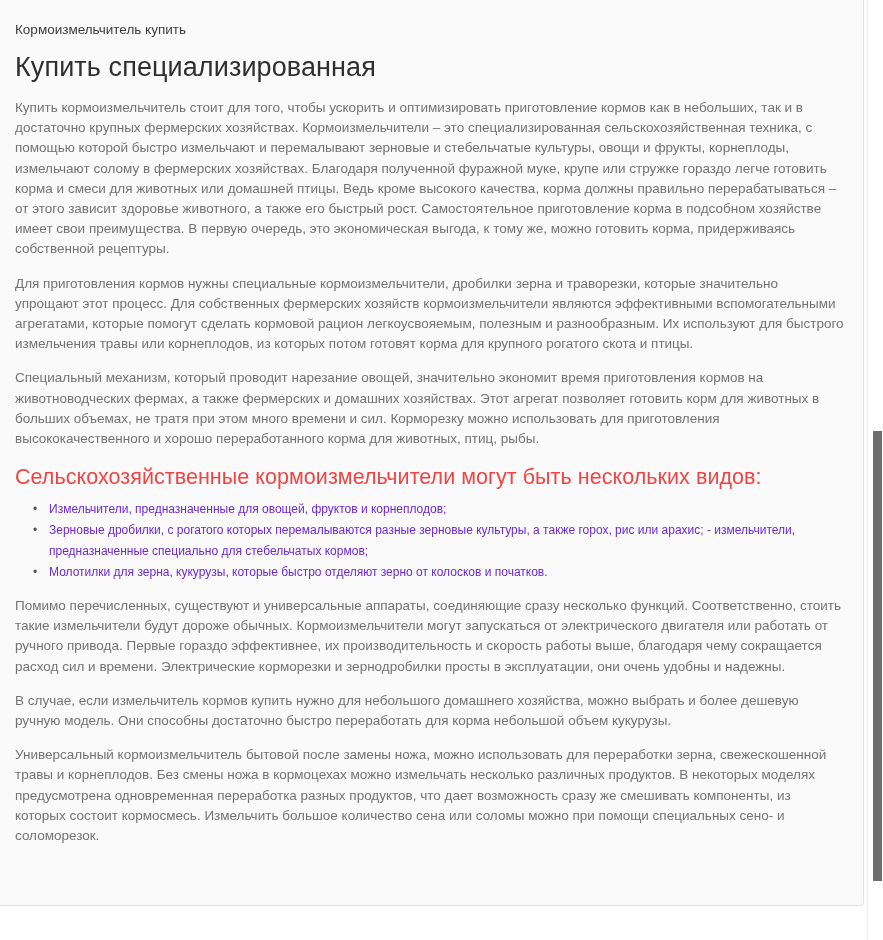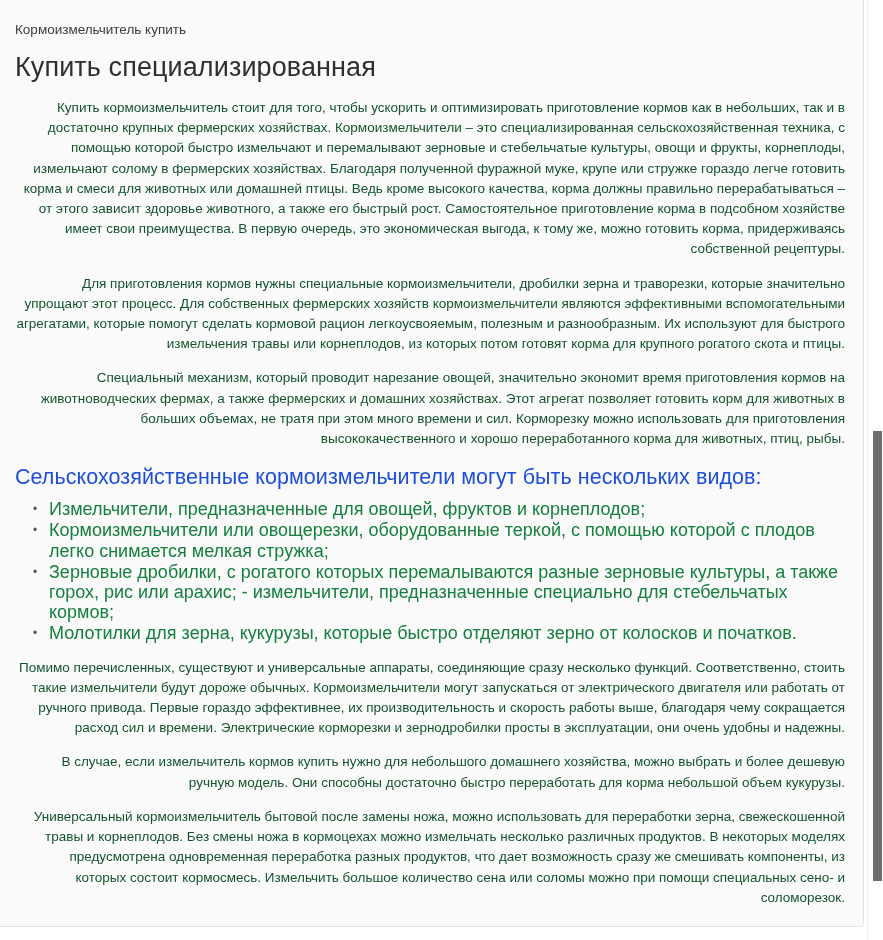--- a/index.html
+++ b/index.html
@@ -69,46 +69,46 @@
     color: #2f2f2f;
     margin: 12px 0 4px 0;
     padding: 0;
     letter-spacing: 0.1px;
   }
 
   h2.section-title {
     font-size: 21.5px;
     line-height: 28px;
     font-weight: normal;
-    color: #1d4ed8;
+    color: #ef4444;
     margin: 14px 0 5px 0;
     padding: 0;
     letter-spacing: 0.05px;
   }
 
   p.body-text {
     font-size: 13.5px;
     line-height: 20.2px;
-    color: #14532d;
+    color: #737373;
     margin: 14px 0 0 0;
     padding: 0;
     max-width: 851px;
-    text-align: right;
+    text-align: left;
   }
 
   ul.feature-list {
     margin: 8px 0 0 0;
     padding: 0 0 0 34px;
     list-style: none;
     max-width: 845px;
   }
   ul.feature-list li {
-    font-size: 18px;
+    font-size: 12px;
     line-height: 20.2px;
-    color: #15803d;
+    color: #6d28d9;
     position: relative;
     margin: 0 0 1px 0;
     padding: 0;
   }
   ul.feature-list li::before {
     content: "\2022";
     position: absolute;
     left: -16px;
     top: 0;
     color: #555555;
@@ -152,21 +152,20 @@
       <p class="body-text">Купить кормоизмельчитель стоит для того, чтобы ускорить и оптимизировать приготовление кормов как в небольших, так и в достаточно крупных фермерских хозяйствах. Кормоизмельчители – это специализированная сельскохозяйственная техника, с помощью которой быстро измельчают и перемалывают зерновые и стебельчатые культуры, овощи и фрукты, корнеплоды, измельчают солому в фермерских хозяйствах. Благодаря полученной фуражной муке, крупе или стружке гораздо легче готовить корма и смеси для животных или домашней птицы. Ведь кроме высокого качества, корма должны правильно перерабатываться – от этого зависит здоровье животного, а также его быстрый рост. Самостоятельное приготовление корма в подсобном хозяйстве имеет свои преимущества. В первую очередь, это экономическая выгода, к тому же, можно готовить корма, придерживаясь собственной рецептуры.</p>
 
       <p class="body-text">Для приготовления кормов нужны специальные кормоизмельчители, дробилки зерна и траворезки, которые значительно упрощают этот процесс. Для собственных фермерских хозяйств кормоизмельчители являются эффективными вспомогательными агрегатами, которые помогут сделать кормовой рацион легкоусвояемым, полезным и разнообразным. Их используют для быстрого измельчения травы или корнеплодов, из которых потом готовят корма для крупного рогатого скота и птицы.</p>
 
       <p class="body-text">Специальный механизм, который проводит нарезание овощей, значительно экономит время приготовления кормов на животноводческих фермах, а также фермерских и домашних хозяйствах. Этот агрегат позволяет готовить корм для животных в больших объемах, не тратя при этом много времени и сил. Корморезку можно использовать для приготовления высококачественного и хорошо переработанного корма для животных, птиц, рыбы.</p>
 
       <h2 class="section-title">Сельскохозяйственные кормоизмельчители могут быть нескольких видов:</h2>
 
       <ul class="feature-list">
         <li>Измельчители, предназначенные для овощей, фруктов и корнеплодов;</li>
-        <li>Кормоизмельчители или овощерезки, оборудованные теркой, с помощью которой с плодов легко снимается мелкая стружка;</li>
         <li>Зерновые дробилки, с рогатого которых перемалываются разные зерновые культуры, а также горох, рис или арахис; - измельчители, предназначенные специально для стебельчатых кормов;</li>
         <li>Молотилки для зерна, кукурузы, которые быстро отделяют зерно от колосков и початков.</li>
       </ul>
 
       <p class="body-text">Помимо перечисленных, существуют и универсальные аппараты, соединяющие сразу несколько функций. Соответственно, стоить такие измельчители будут дороже обычных. Кормоизмельчители могут запускаться от электрического двигателя или работать от ручного привода. Первые гораздо эффективнее, их производительность и скорость работы выше, благодаря чему сокращается расход сил и времени. Электрические корморезки и зернодробилки просты в эксплуатации, они очень удобны и надежны.</p>
 
       <p class="body-text">В случае, если измельчитель кормов купить нужно для небольшого домашнего хозяйства, можно выбрать и более дешевую ручную модель. Они способны достаточно быстро переработать для корма небольшой объем кукурузы.</p>
 
       <p class="body-text">Универсальный кормоизмельчитель бытовой после замены ножа, можно использовать для переработки зерна, свежескошенной травы и корнеплодов. Без смены ножа в кормоцехах можно измельчать несколько различных продуктов. В некоторых моделях предусмотрена одновременная переработка разных продуктов, что дает возможность сразу же смешивать компоненты, из которых состоит кормосмесь. Измельчить большое количество сена или соломы можно при помощи специальных сено- и соломорезок.</p>
 

